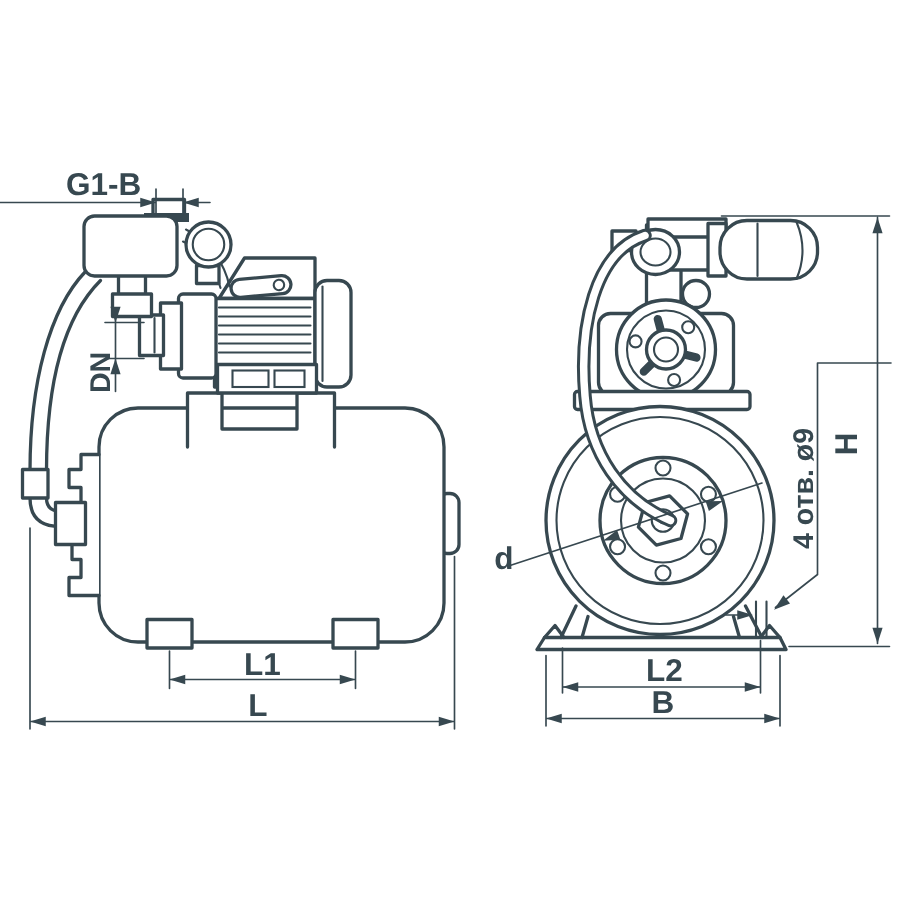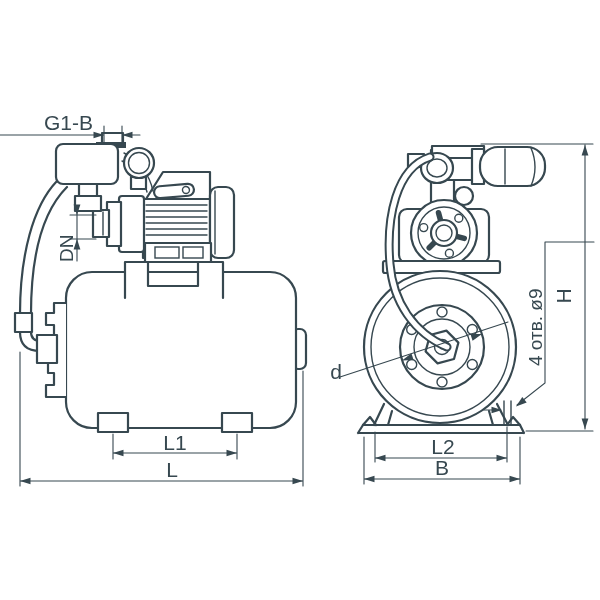--- a/index.html
+++ b/index.html
@@ -1,17 +1,17 @@
 <!DOCTYPE html>
 <html style="--line: #374850; --bg: #ffffff;"><head>
 <meta charset="utf-8">
 <style>
   :root { --line:#374850; --bg:#ffffff; }
   html,body { margin:0; padding:0; background:var(--bg); }
-  .frame { width:600px; height:600px; position:relative; background:var(--bg); }
+  .frame { width:600px; height:600px; position:relative; background:var(--bg);font-weight:bold; }
   svg { display:block; }
   text { fill:var(--line); font-family:"Liberation Sans", sans-serif; font-size:21px; }
   .sm { font-size:19px; }
   .mid { text-anchor:middle; }
   .o2  { stroke:var(--line); stroke-width:2.2; fill:none; stroke-linejoin:round; stroke-linecap:round; }
   .o2f { stroke:var(--line); stroke-width:2.2; fill:#fff; stroke-linejoin:round; stroke-linecap:round; }
   .fw  { fill:#fff; stroke:none; }
   .o1  { stroke:var(--line); stroke-width:1.4; fill:none; stroke-linejoin:round; stroke-linecap:round; }
   .o1f { stroke:var(--line); stroke-width:1.4; fill:#fff; }
   .dim { stroke:var(--line); stroke-width:1.1; fill:none; stroke-linecap:round; }

